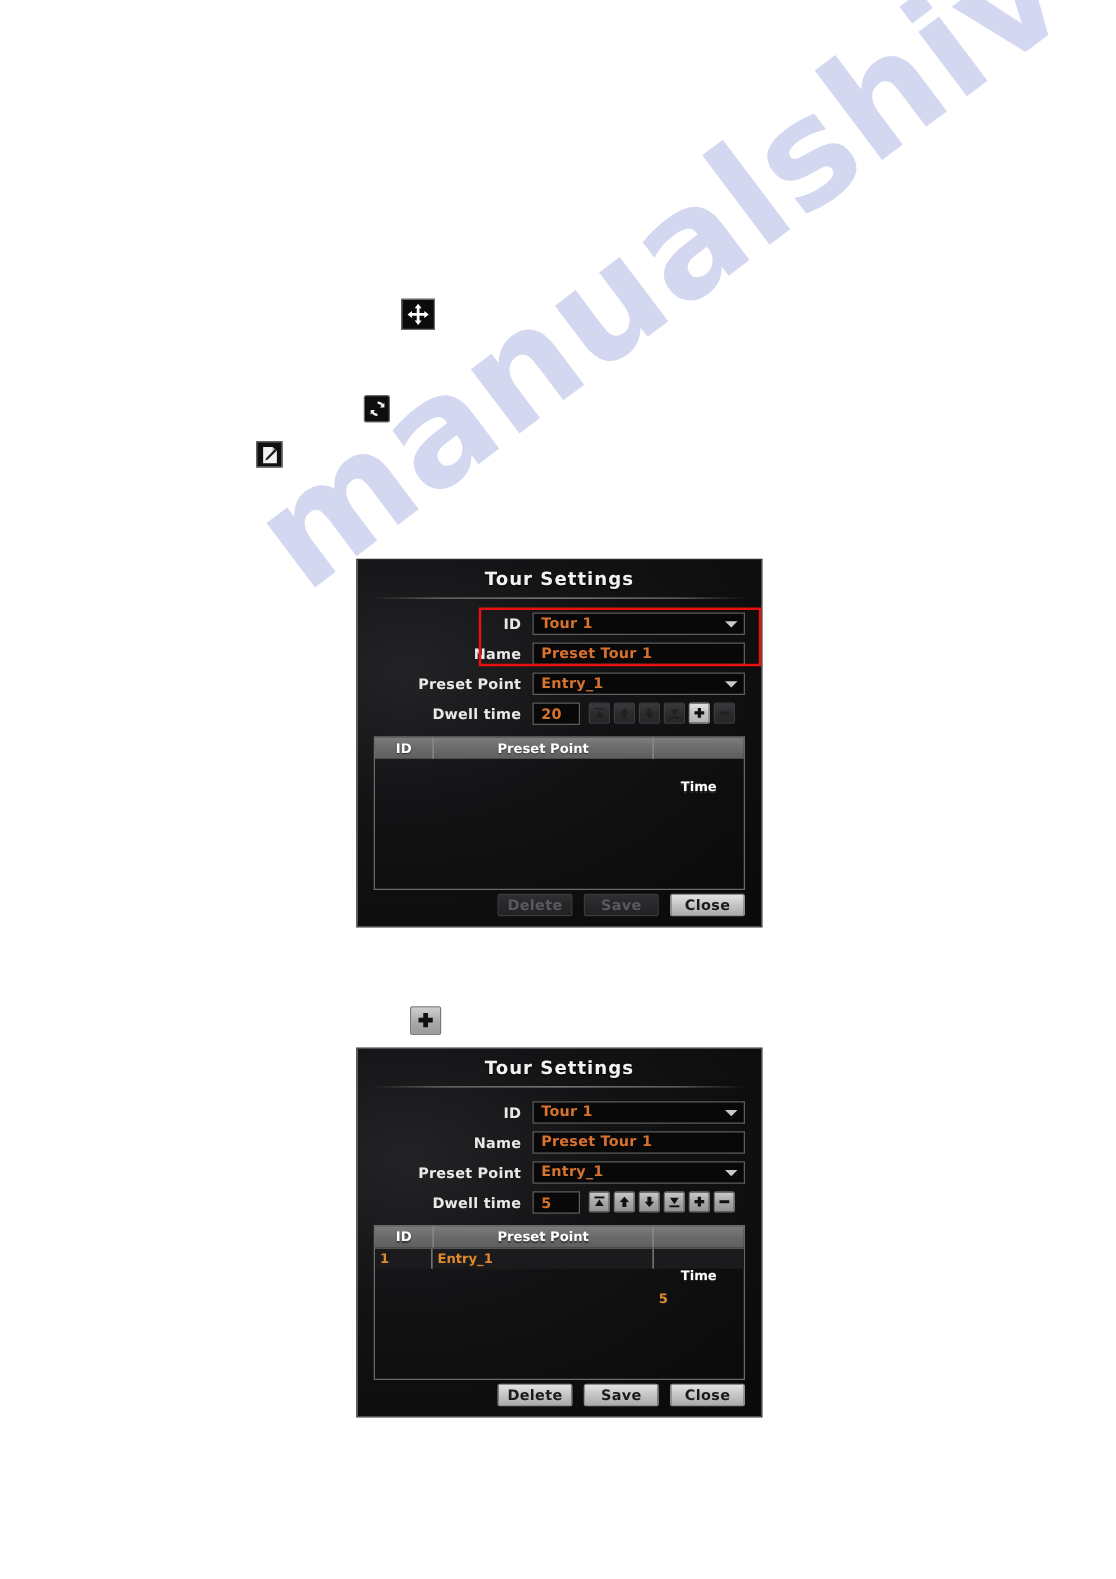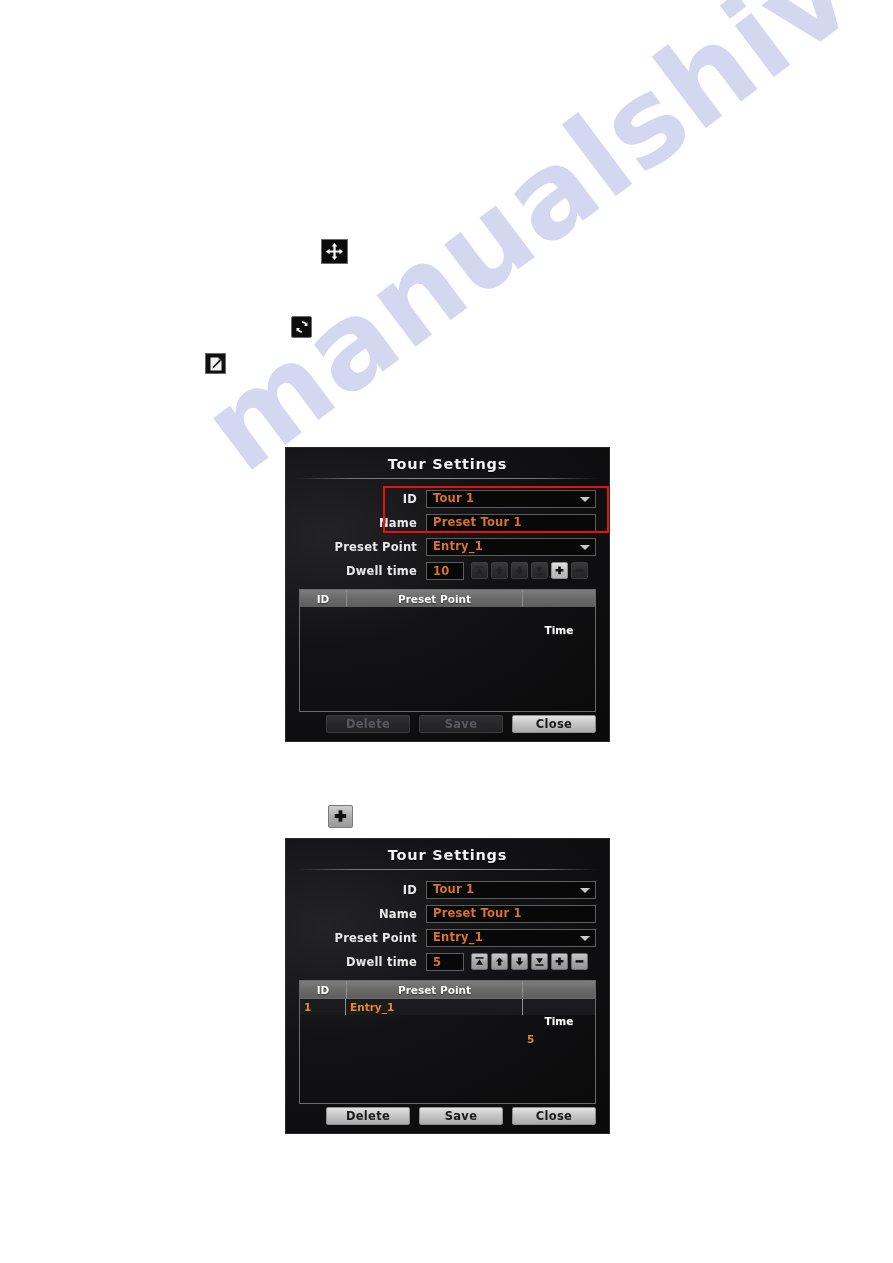--- a/index.html
+++ b/index.html
@@ -212,21 +212,21 @@
   
   .footer {
     position: absolute;
     left: 0; right: 0; bottom: 8px;
     display: flex;
     justify-content: flex-end;
     padding-right: 13px;
     gap: 9px;
   }
   .fbtn {
-    width: 84px; height: 18px;
+    width: 60px; height: 18px;
     border: 1px solid #8e8e8e;
     border-radius: 2px;
     box-sizing: border-box;
     font-size: 11.5px;
     font-weight: 700;
     color: #1a1a1a;
     display: flex; align-items: center; justify-content: center;
     background: linear-gradient(180deg,#e3e3e3 0%,#c4c4c4 50%,#ababab 100%);
     letter-spacing: .3px;
   }
@@ -317,21 +317,21 @@
       <div class="flabel">Preset Point</div>
       <div class="fctl">
         <span class="fval">Entry_1</span>
         <span class="caret"></span>
       </div>
     </div>
 
     <div class="dwell-row">
       <div class="flabel">Dwell time</div>
       <div class="dwell-box">
-        <span class="fval">10</span>
+        <span class="fval">20</span>
       </div>
       <div class="btnstrip">
         <div class="sbtn dim">
           <svg width="11" height="11" viewBox="0 0 11 11">
             <rect x="1.5" y="1.2" width="8" height="1.5" fill="#111"></rect>
             <path d="M5.5 3.6 L9 8.8 L2 8.8 Z" fill="#111"></path>
           </svg>
         </div>
         <div class="sbtn dim">
           <svg width="11" height="11" viewBox="0 0 11 11">

